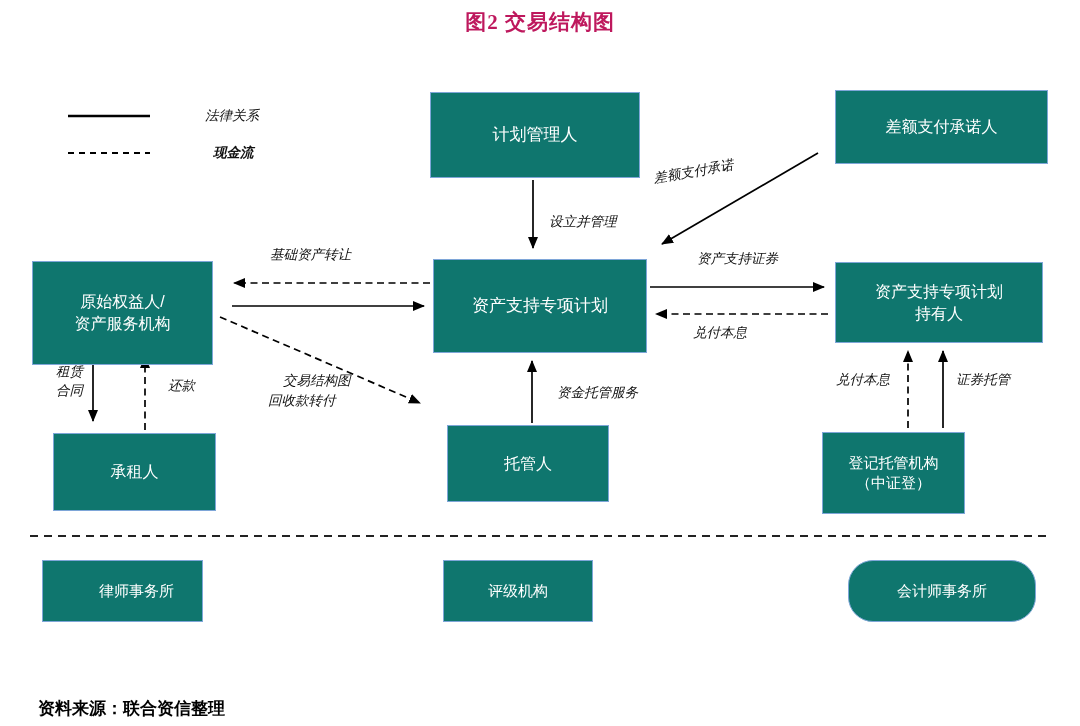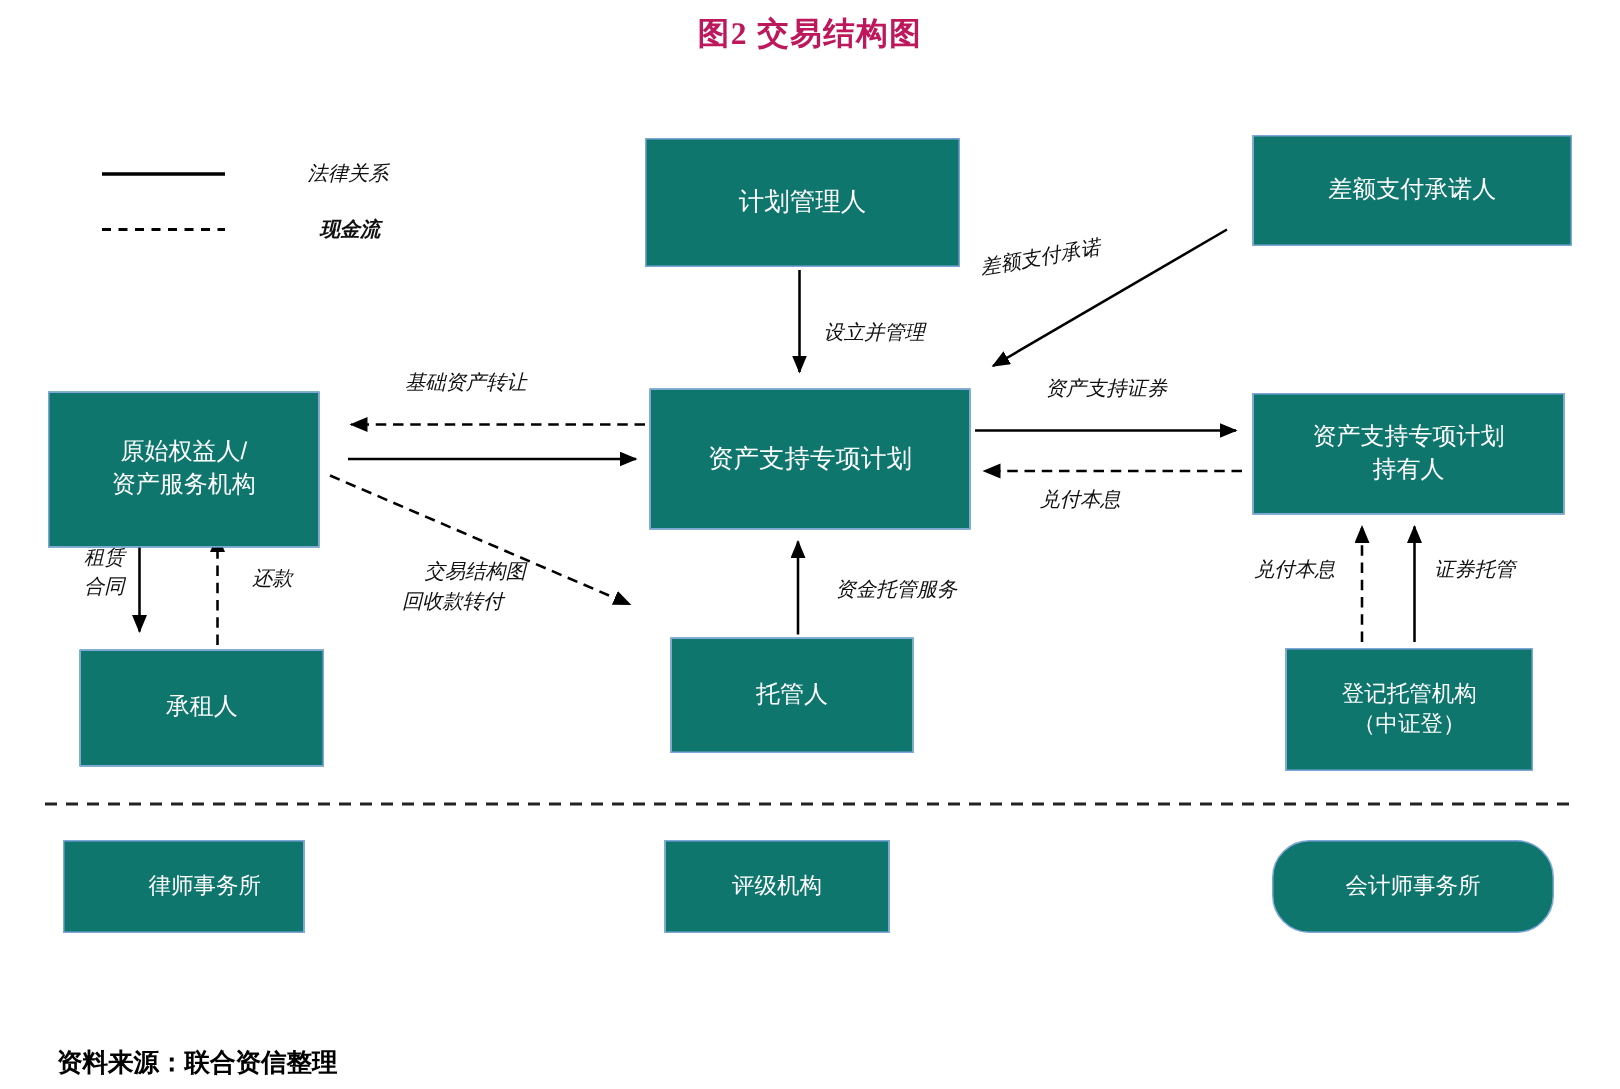--- a/index.html
+++ b/index.html
@@ -100,21 +100,21 @@
   </div>
 
   <div class="box f16" style="left:53px;top:433px;width:163px;height:78px;">
     <span>承租人</span>
   </div>
 
   <div class="box f16" style="left:447px;top:425px;width:162px;height:77px;">
     <span>托管人</span>
   </div>
 
-  <div class="box f15" style="left:857px;top:432px;width:165px;height:82px;">
+  <div class="box f15" style="left:822px;top:432px;width:143px;height:82px;">
     <span>登记托管机构</span>
     <span>（中证登）</span>
   </div>
 
   <div class="box f15" style="left:42px;top:560px;width:161px;height:62px;padding-left:28px;">
     <span>律师事务所</span>
   </div>
 
   <div class="box f15" style="left:443px;top:560px;width:150px;height:62px;">
     <span>评级机构</span>

